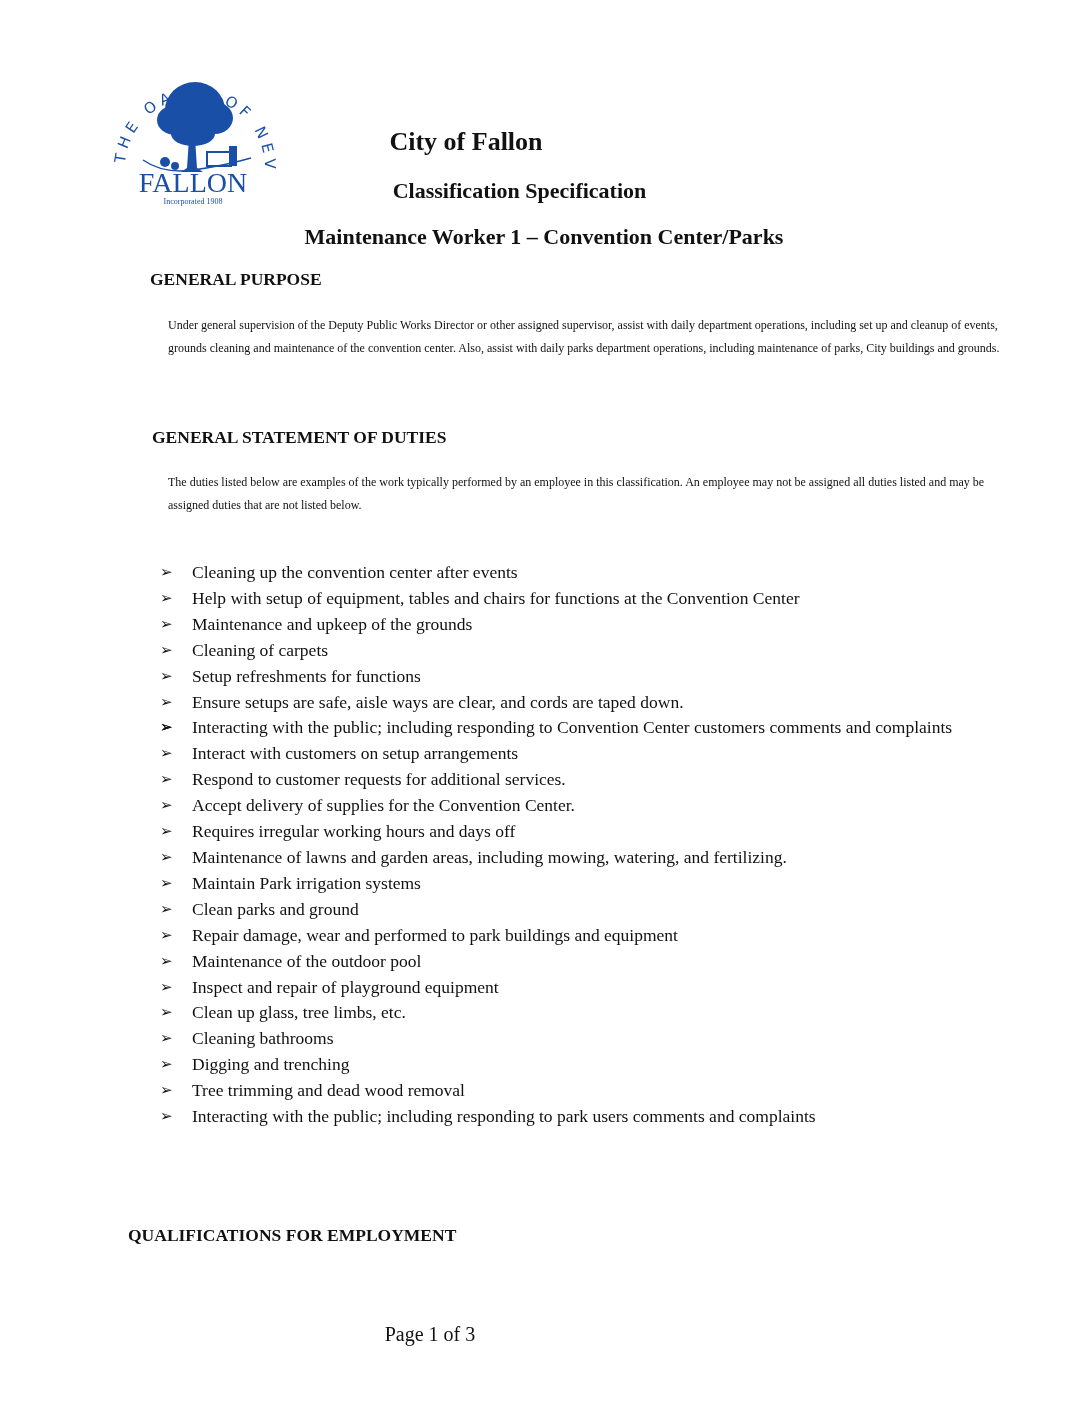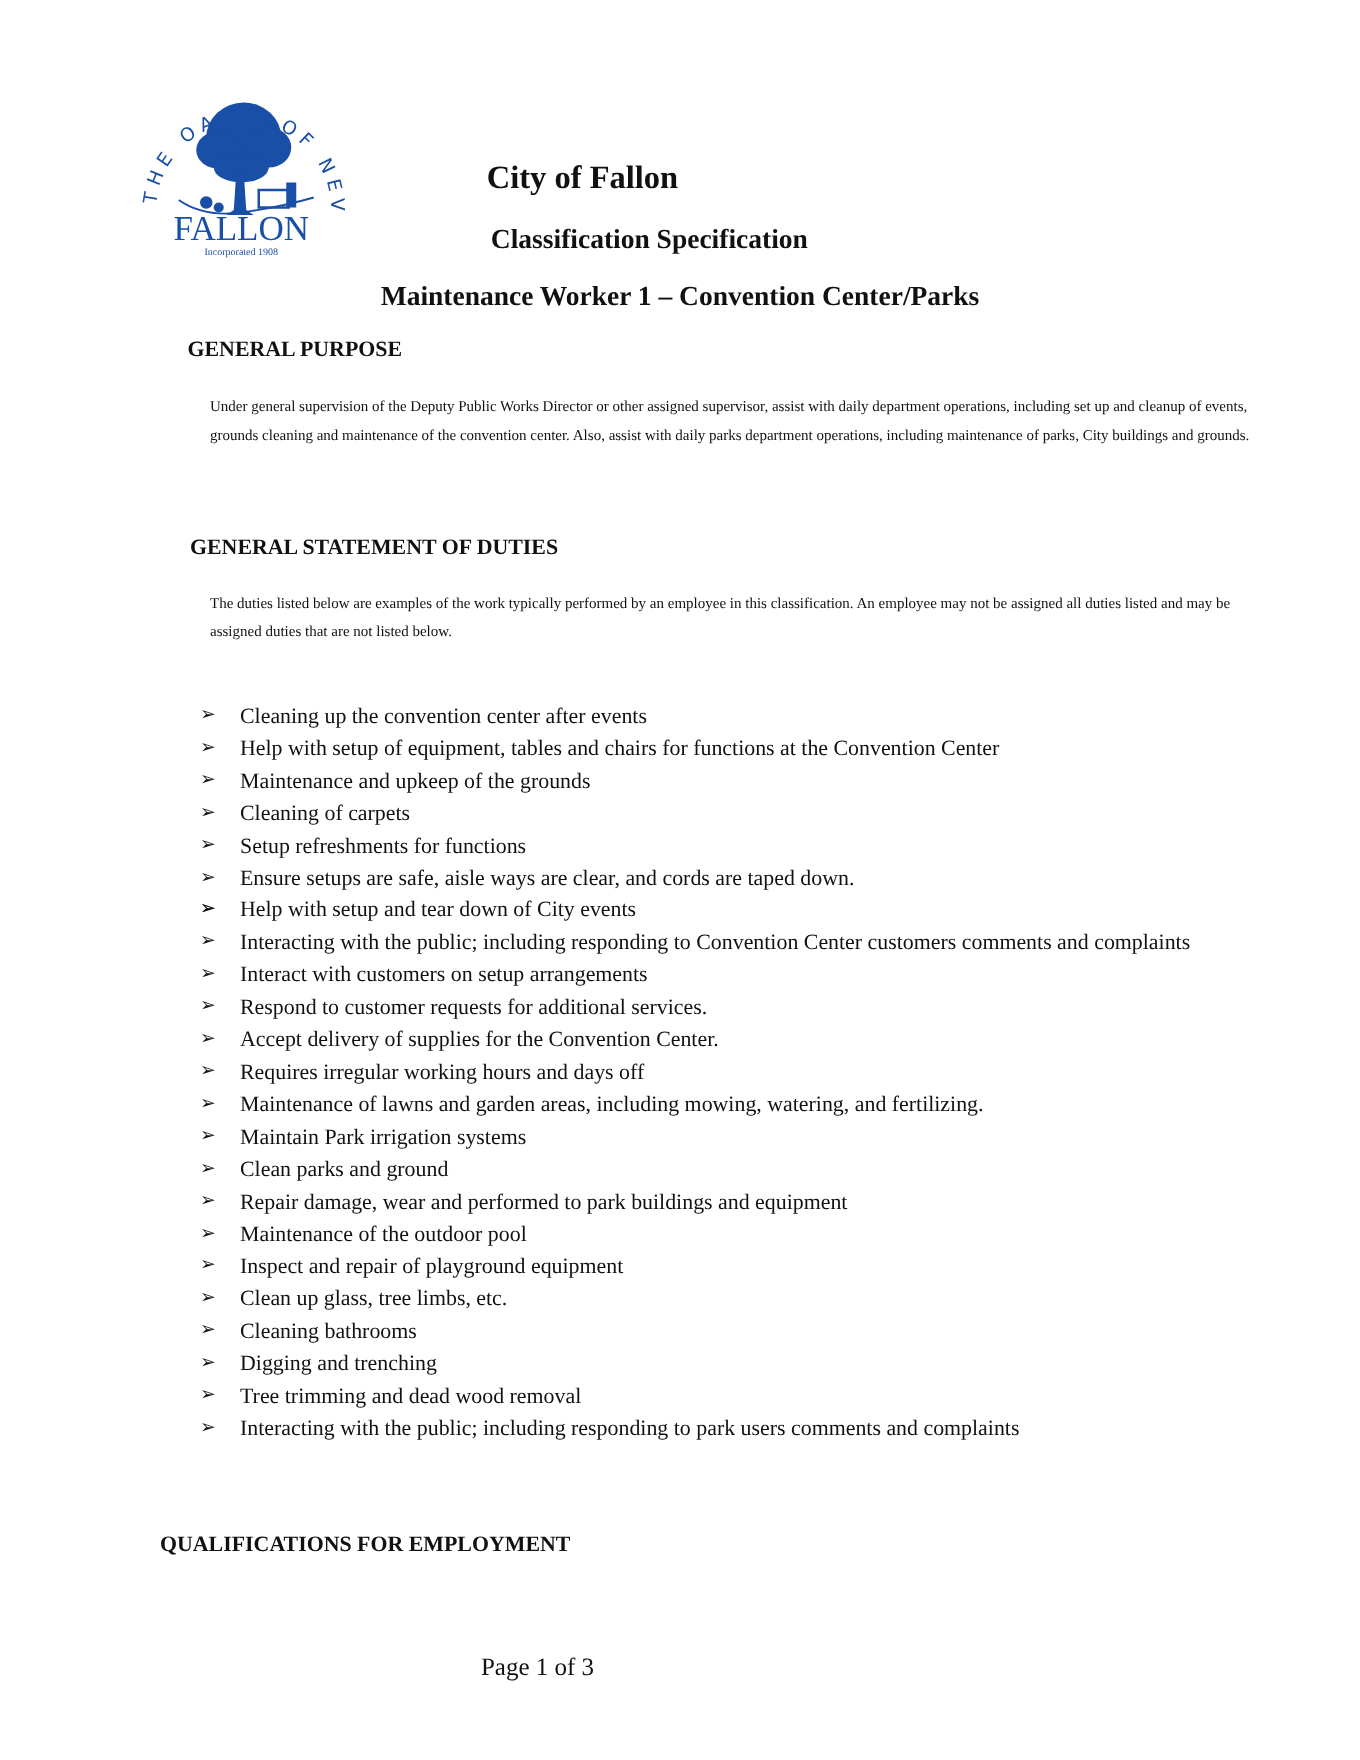--- a/index.html
+++ b/index.html
@@ -59,21 +59,21 @@
 <div class="para" style="top:471px;">The duties listed below are examples of the work typically performed by an employee in this classification. An employee may not be assigned all duties listed and may be assigned duties that are not listed below.</div>
 
 <ul class="bullets">
   <li><span class="arrow">➢</span><span>Cleaning up the convention center after events</span></li>
   <li><span class="arrow">➢</span><span>Help with setup of equipment, tables and chairs for functions at the Convention Center</span></li>
   <li><span class="arrow">➢</span><span>Maintenance and upkeep of the grounds</span></li>
   <li><span class="arrow">➢</span><span>Cleaning of carpets</span></li>
   <li><span class="arrow">➢</span><span>Setup refreshments for functions</span></li>
   <li><span class="arrow">➢</span><span>Ensure setups are safe, aisle ways are clear, and cords are taped down.</span></li>
   <li><span class="arrow">➢</span></li>
-  <li><span class="arrow">➢</span><span>Help with setup and tear down of City events</span></li>
+  <li><span class="arrow">➢</span></li>
   <li><span class="arrow">➢</span><span>Interacting with the public; including responding to Convention Center customers comments and complaints</span></li>
   <li><span class="arrow">➢</span><span>Interact with customers on setup arrangements</span></li>
   <li><span class="arrow">➢</span><span>Respond to customer requests for additional services.</span></li>
   <li><span class="arrow">➢</span><span>Accept delivery of supplies for the Convention Center.</span></li>
   <li><span class="arrow">➢</span><span>Requires irregular working hours and days off</span></li>
   <li><span class="arrow">➢</span><span>Maintenance of lawns and garden areas, including mowing, watering, and fertilizing.</span></li>
   <li><span class="arrow">➢</span><span>Maintain Park irrigation systems</span></li>
   <li><span class="arrow">➢</span><span>Clean parks and ground</span></li>
   <li><span class="arrow">➢</span><span>Repair damage, wear and performed to park buildings and equipment</span></li>
   <li><span class="arrow">➢</span><span>Maintenance of the outdoor pool</span></li>

